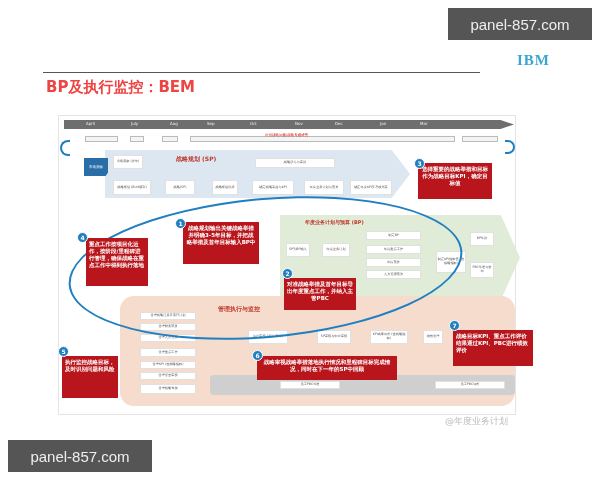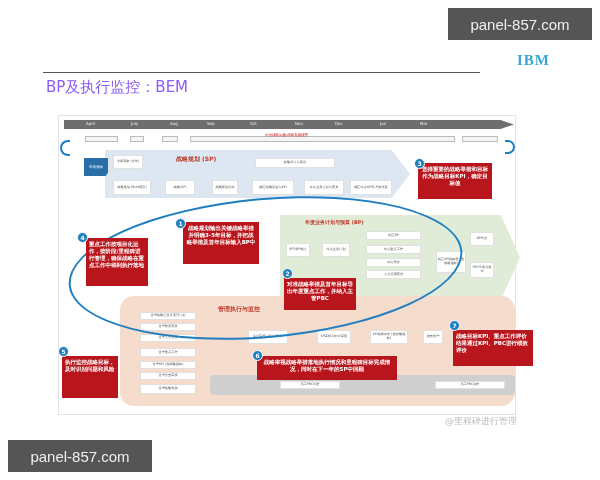--- a/index.html
+++ b/index.html
@@ -2,21 +2,21 @@
 <html><head>
 <meta charset="utf-8">
 <style>
 *{box-sizing:border-box;margin:0;padding:0}
 body{width:600px;height:480px;background:#fff;position:relative;overflow:hidden;font-family:"DejaVu Sans",sans-serif}
 .abs{position:absolute}
 .wm-top{left:448px;top:8px;width:144px;height:32px;background:#555;color:#eee;font-size:15px;display:flex;align-items:center;justify-content:center;font-family:"Liberation Sans",sans-serif}
 .wm-bot{left:8px;top:440px;width:144px;height:32px;background:#555;color:#eee;font-size:15px;display:flex;align-items:center;justify-content:center;font-family:"Liberation Sans",sans-serif}
 .ibm{left:517px;top:52px;font-family:"Liberation Serif",serif;font-weight:bold;font-size:15px;color:#3ba6cf;letter-spacing:1px}
 .hr{left:43px;top:72px;width:437px;height:1px;background:#555}
-.title{left:46px;top:78px;font-size:15px;font-weight:normal;color:#8b5cf6}
+.title{left:46px;top:78px;font-size:15px;font-weight:bold;color:#ef4444}
 .timeline{left:64px;top:120px;width:450px;height:9px;background:#6e6e6e;clip-path:polygon(0 0,97% 0,100% 50%,97% 100%,0 100%)}
 .month{font-size:4px;color:#eee;top:121px}
 .tl-arrow{height:6px;border:1px solid #bbb;background:#f4f4f4}
 .tl-red{font-size:3.5px;color:#c00;left:265px;top:133px}
 .sp-band{left:105px;top:150px;width:305px;height:48px;background:#dce7f2;clip-path:polygon(0 0,94% 0,100% 50%,94% 100%,0 100%)}
 .sp-title{left:176px;top:155px;font-size:6px;color:#c0392b;font-weight:bold}
 .bp-band{left:280px;top:215px;width:240px;height:85px;background:#e0ecd8;clip-path:polygon(0 0,92% 0,100% 50%,92% 100%,0 100%)}
 .bp-title{left:305px;top:219px;font-size:5px;color:#c0392b;font-weight:bold}
 .mg-band{left:120px;top:296px;width:395px;height:110px;background:#f6dccd;border-radius:14px}
 .mg-title{left:218px;top:305px;font-size:6px;color:#c0392b;font-weight:bold}
@@ -109,14 +109,14 @@
 <div class="abs num" style="left:414px;top:158px">3</div>
 <div class="abs callout" style="left:86px;top:238px;width:62px;height:48px;text-align:left">重点工作按项目化运作，按阶段/里程碑进行管理，确保战略在重点工作中得到执行落地</div>
 <div class="abs num" style="left:77px;top:232px">4</div>
 <div class="abs callout" style="left:62px;top:356px;width:56px;height:42px;text-align:left">执行监控战略目标，及时识别问题和风险</div>
 <div class="abs num" style="left:58px;top:346px">5</div>
 <div class="abs callout" style="left:257px;top:356px;width:140px;height:24px">战略审视战略举措落地执行情况和里程碑目标完成情况，同时在下一年的SP中回顾</div>
 <div class="abs num" style="left:252px;top:350px">6</div>
 <div class="abs callout" style="left:453px;top:330px;width:80px;height:36px;text-align:left">战略目标KPI、重点工作评价结果通过KPI、PBC进行绩效评价</div>
 <div class="abs num" style="left:449px;top:320px">7</div>
 
-<div class="abs weibo">@里程碑进行管理</div>
+<div class="abs weibo">@年度业务计划</div>
 <div class="abs wm-bot">panel-857.com</div>
 
 </body></html>

